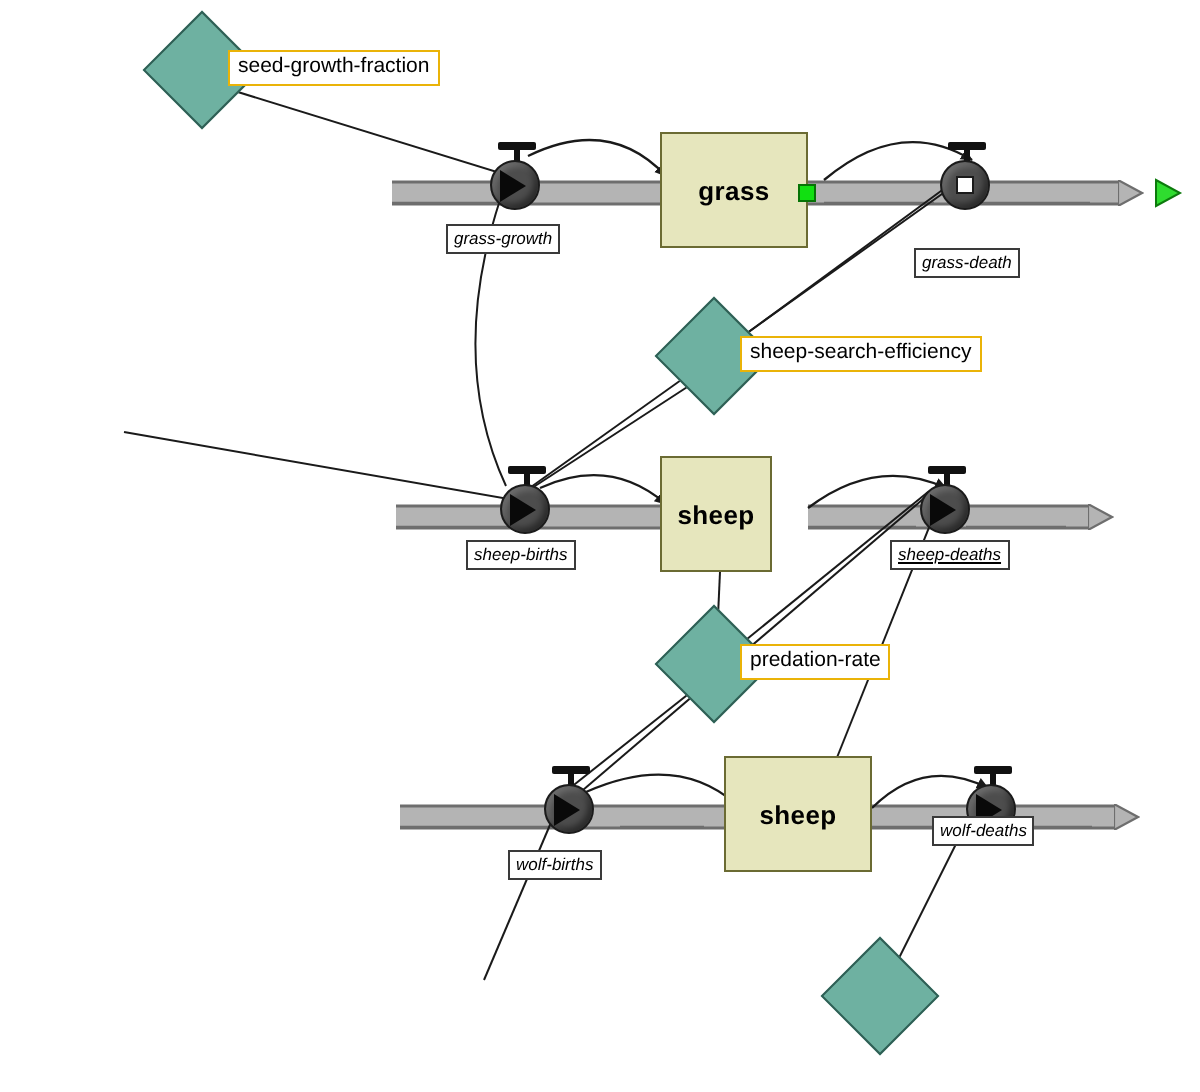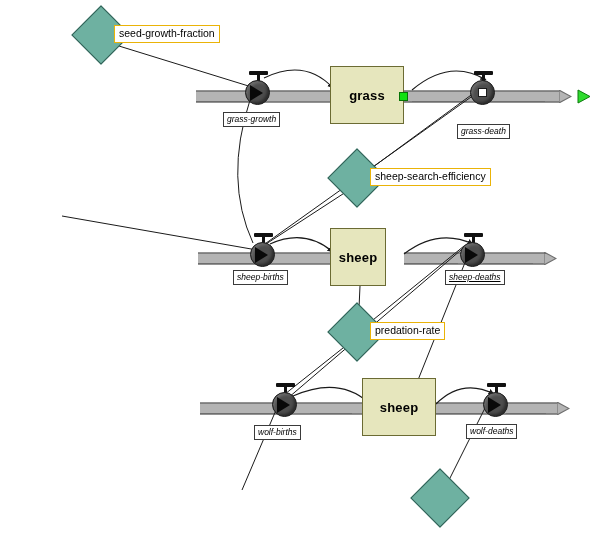--- a/index.html
+++ b/index.html
@@ -177,21 +177,21 @@
     <div class="wedge"></div>
   </div>
   <div class="vtag" style="left:254px;top:425px;">wolf-births</div>
 
   <div class="valve" style="left:483px;top:382px;">
     <div class="bar"></div>
     <div class="stem"></div>
     <div class="body"></div>
     <div class="wedge"></div>
   </div>
-  <div class="vtag" style="left:466px;top:424px;">wolf-deaths</div>
+  <div class="vtag" style="left:466px;top:408px;">wolf-deaths</div>
 
   <div class="conv" style="left:80px;top:14px;width:42px;height:42px;">
     <div class="dia"></div>
     <div class="ctag" style="left:18px;">seed-growth-fraction</div>
   </div>
 
 
   <div class="conv" style="left:336px;top:157px;width:42px;height:42px;">
     <div class="dia"></div>
     <div class="ctag" style="left:18px;">sheep-search-efficiency</div>

